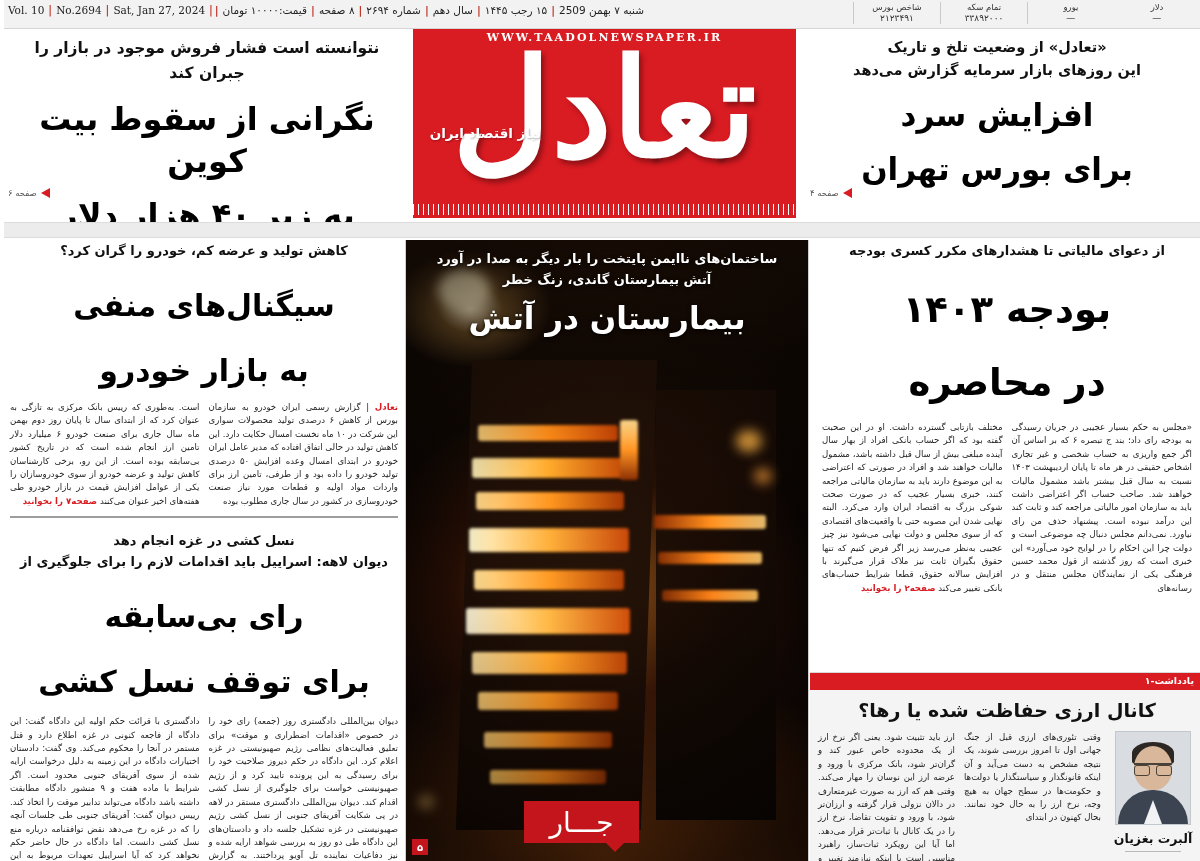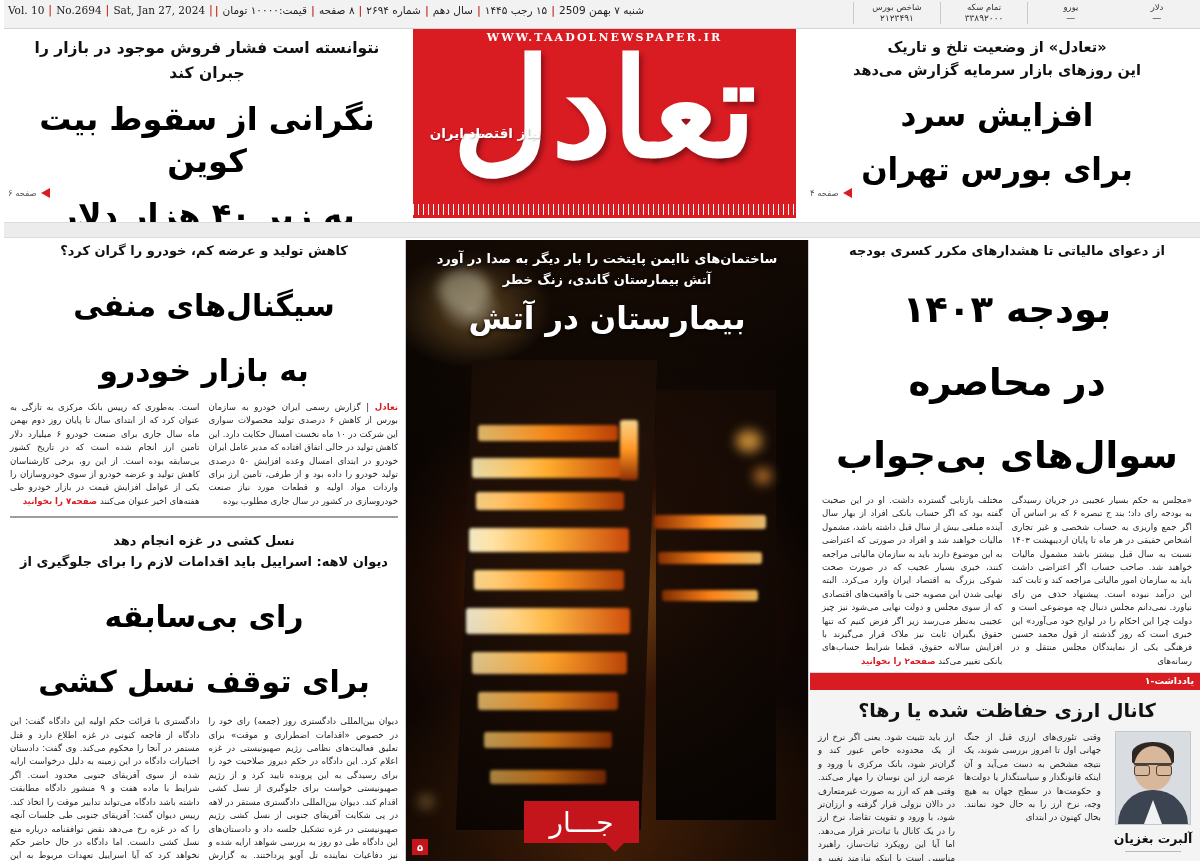--- a/index.html
+++ b/index.html
@@ -297,21 +297,20 @@
         <span>۵</span>
       </div>
     </div>
   </div>
 
   <div class="col-right">
     <div>
       <div class="lead-kicker">از دعوای مالیاتی تا هشدارهای مکرر کسری بودجه</div>
       <div class="lead-head xl">بودجه ۱۴۰۳</div>
       <div class="lead-head xl">در محاصره</div>
-      <div class="lead-head xl">سوال‌های بی‌جواب</div>
 
       <div class="body2" style="margin-top:14px;">
         <div class="bcol">
           <span>«مجلس به حکم بسیار عجیبی در جریان رسیدگی به بودجه رای داد؛ بند ج تبصره ۶ که بر اساس آن اگر جمع واریزی به حساب شخصی و غیر تجاری اشخاص حقیقی در هر ماه تا پایان اردیبهشت ۱۴۰۳ نسبت به سال قبل بیشتر باشد مشمول مالیات خواهند شد. صاحب حساب اگر اعتراضی داشت باید به سازمان امور مالیاتی مراجعه کند و ثابت کند این درآمد نبوده است. پیشنهاد حذف من رای نیاورد. نمی‌دانم مجلس دنبال چه موضوعی است و دولت چرا این احکام را در لوایح خود می‌آورد» این خبری است که روز گذشته از قول محمد حسین فرهنگی یکی از نمایندگان مجلس منتقل و در رسانه‌های</span>
         </div>
         <div class="bcol">
           <span>مختلف بازتابی گسترده داشت. او در این صحبت گفته بود که اگر حساب بانکی افراد از بهار سال آینده مبلغی بیش از سال قبل داشته باشد، مشمول مالیات خواهند شد و افراد در صورتی که اعتراضی به این موضوع دارند باید به سازمان مالیاتی مراجعه کنند، خبری بسیار عجیب که در صورت صحت شوکی بزرگ به اقتصاد ایران وارد می‌کرد. البته نهایی شدن این مصوبه حتی با واقعیت‌های اقتصادی که از سوی مجلس و دولت نهایی می‌شود نیز چیز عجیبی به‌نظر می‌رسد زیر اگر فرض کنیم که تنها حقوق بگیران ثابت نیز ملاک قرار می‌گیرند با افزایش سالانه حقوق، قطعا شرایط حساب‌های بانکی تغییر می‌کند</span>
           <span class="moretag">صفحه۲ را بخوانید</span>
         </div>
       </div>

